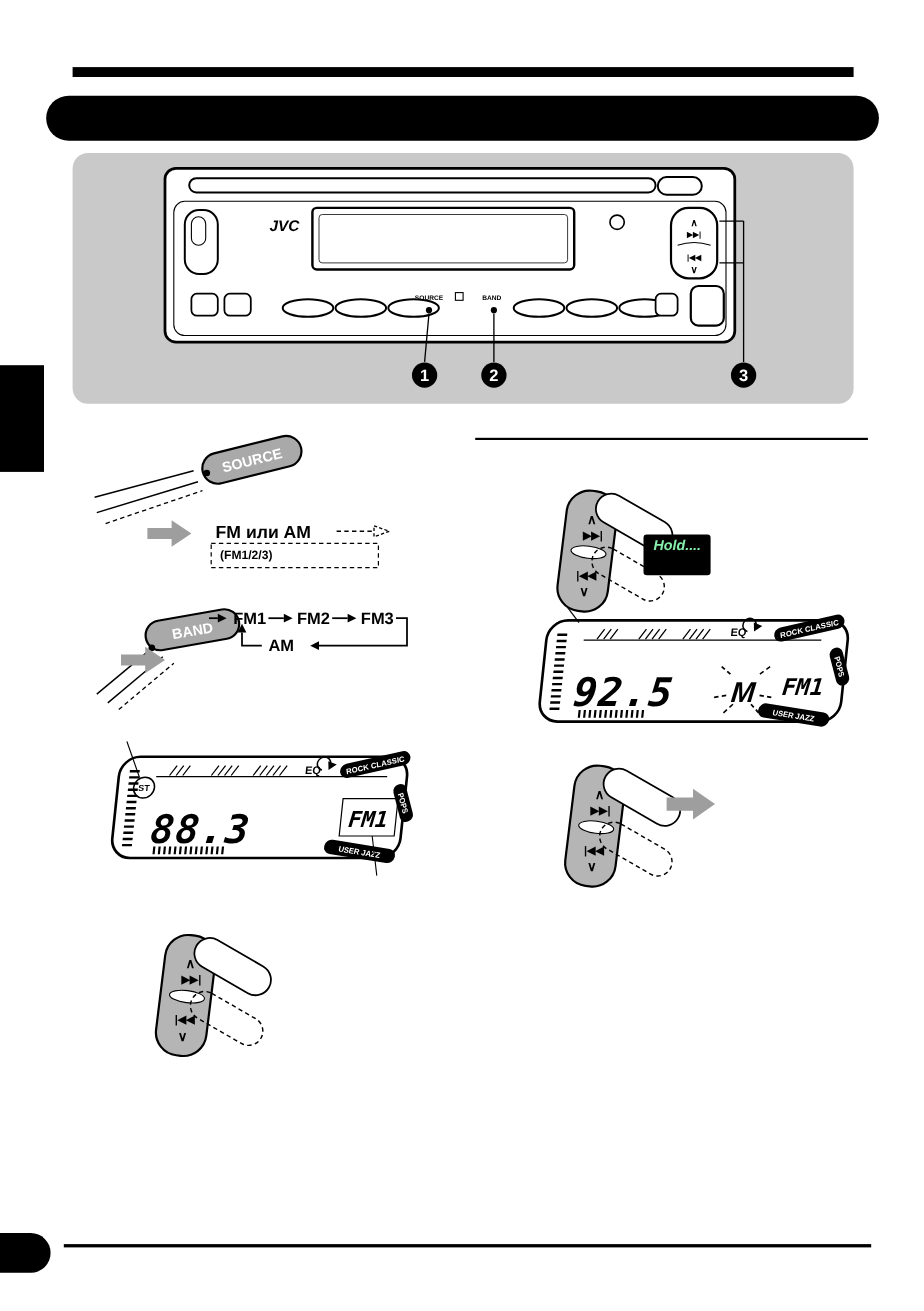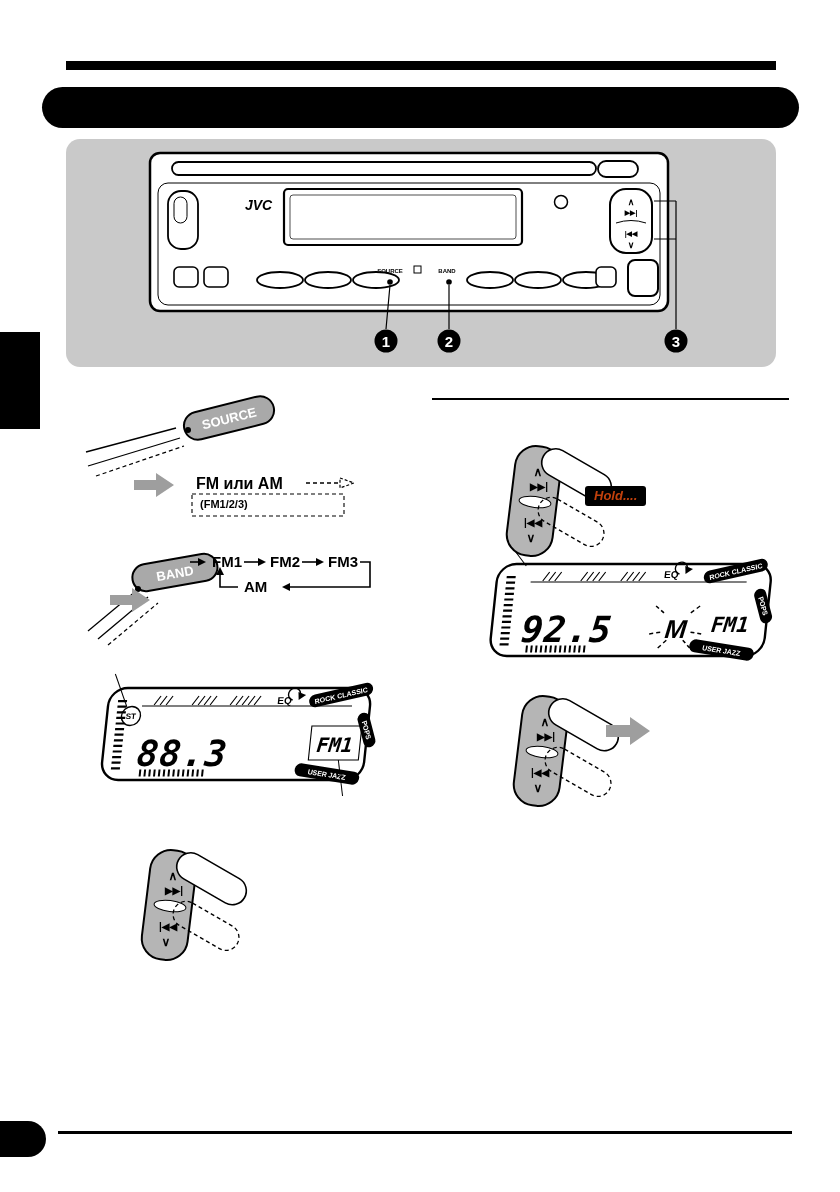--- a/index.html
+++ b/index.html
@@ -5,22 +5,22 @@
   * { margin:0; padding:0; box-sizing:border-box; }
   html,body { background:#fff; }
   .page { position:relative; width:840px; height:1192px; background:#fff; overflow:hidden;
           font-family:"Liberation Sans", sans-serif; }
   .abs { position:absolute; }
   .top-rule { position:absolute; left:66px; top:61px; width:710px; height:9px; background:#000; }
   .title-banner { position:absolute; left:42px; top:87px; width:757px; height:41px; background:#000; border-radius:21px; }
   .left-tab { position:absolute; left:0; top:332px; width:40px; height:97px; background:#000; }
   .panel { position:absolute; left:66px; top:139px; width:710px; height:228px; background:#c9c9c9; border-radius:14px; }
   .right-rule { position:absolute; left:432px; top:398px; width:357px; height:2px; background:#000; }
-  .hold-badge { position:absolute; left:585px; top:486px; background:#000; color:#c2410c; font-weight:bold;
-                font-style:italic; font-size:13px; padding:2px 9px 3px; border-radius:3px; }
+  .hold-badge { position:absolute; left:585px; top:486px; background:#000; color:#86efac; font-weight:bold;
+                font-style:italic; font-size:13px; padding:2px 9px 20px; border-radius:3px; }
   .bottom-rule { position:absolute; left:58px; top:1131px; width:734px; height:3px; background:#000; }
   .page-tab { position:absolute; left:0; top:1121px; width:46px; height:36px; background:#000; border-radius:0 18px 18px 0; }
   svg.abs { overflow:visible; }
   svg text { font-family:"Liberation Sans", sans-serif; }
   .seg { font-family:"DejaVu Sans Mono", monospace; font-weight:bold; font-style:italic; }
 </style>
 </head>
 <body>
 
 <div class="page">

